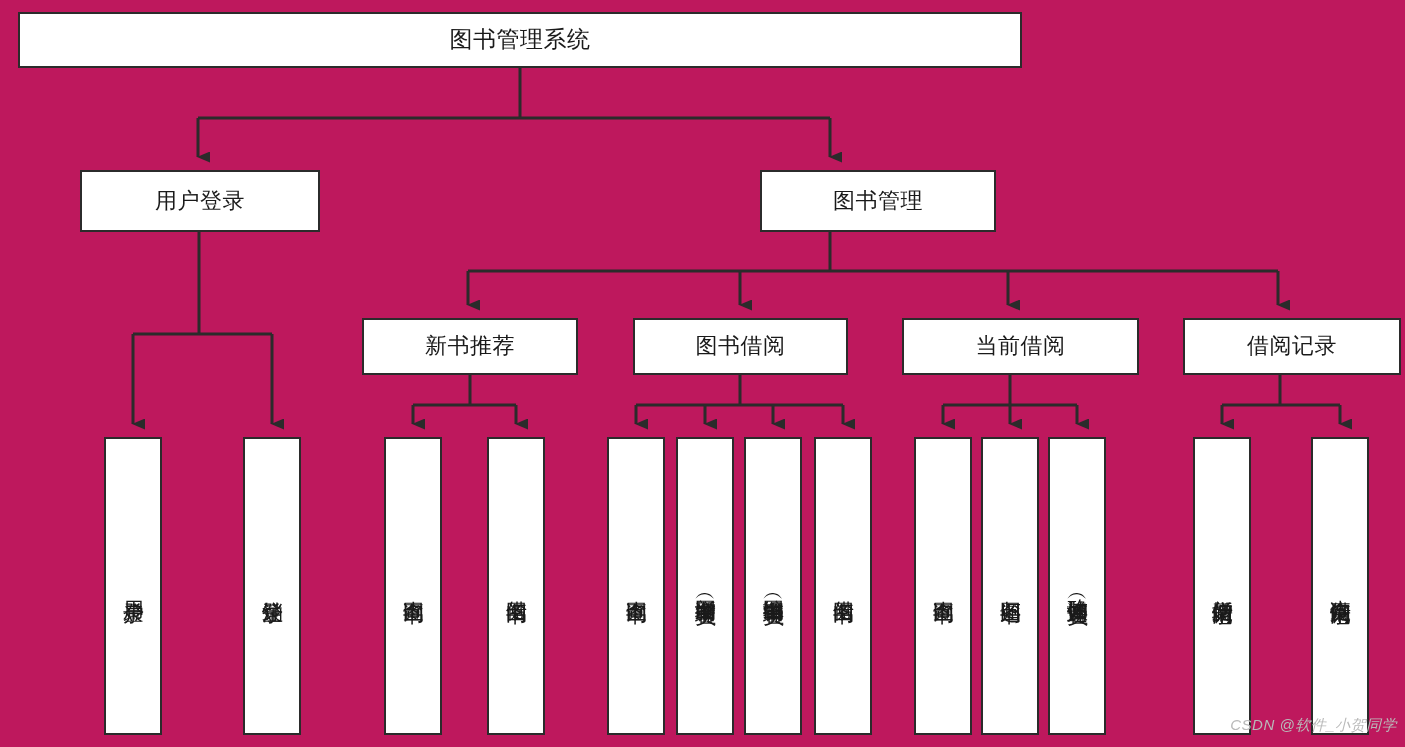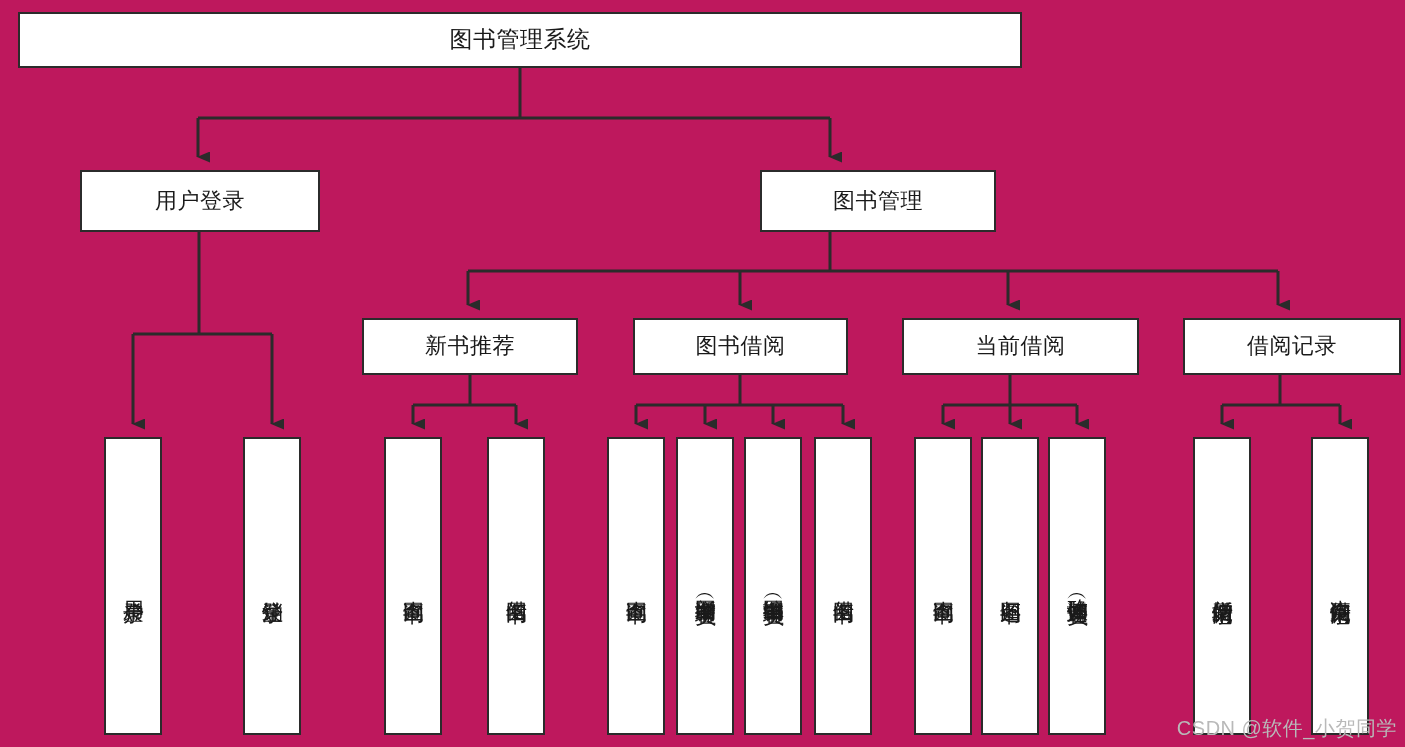--- a/index.html
+++ b/index.html
@@ -54,25 +54,26 @@
   .node.leaf .label {
     writing-mode: vertical-rl;
     text-orientation: upright;
     line-height: 1.18;
     letter-spacing: 1px;
     max-height: 276px;
   }
   .watermark {
     position: absolute;
     right: 8px;
-    bottom: 5px;
-    font-size: 20px;
+    bottom: 12px;
+    font-size: 15px;
     color: #b9b9b9;
     white-space: nowrap;
     letter-spacing: 0.5px;
+    font-style: italic;
   }
 </style>
 </head>
 <body>
 
 <div id="diagram">
 
   <svg id="wires" viewBox="0 0 1405 747" xmlns="http://www.w3.org/2000/svg">
     <defs>
       <marker id="arw" markerWidth="11" markerHeight="13" refX="5.5" refY="12" orient="auto" markerUnits="userSpaceOnUse">

